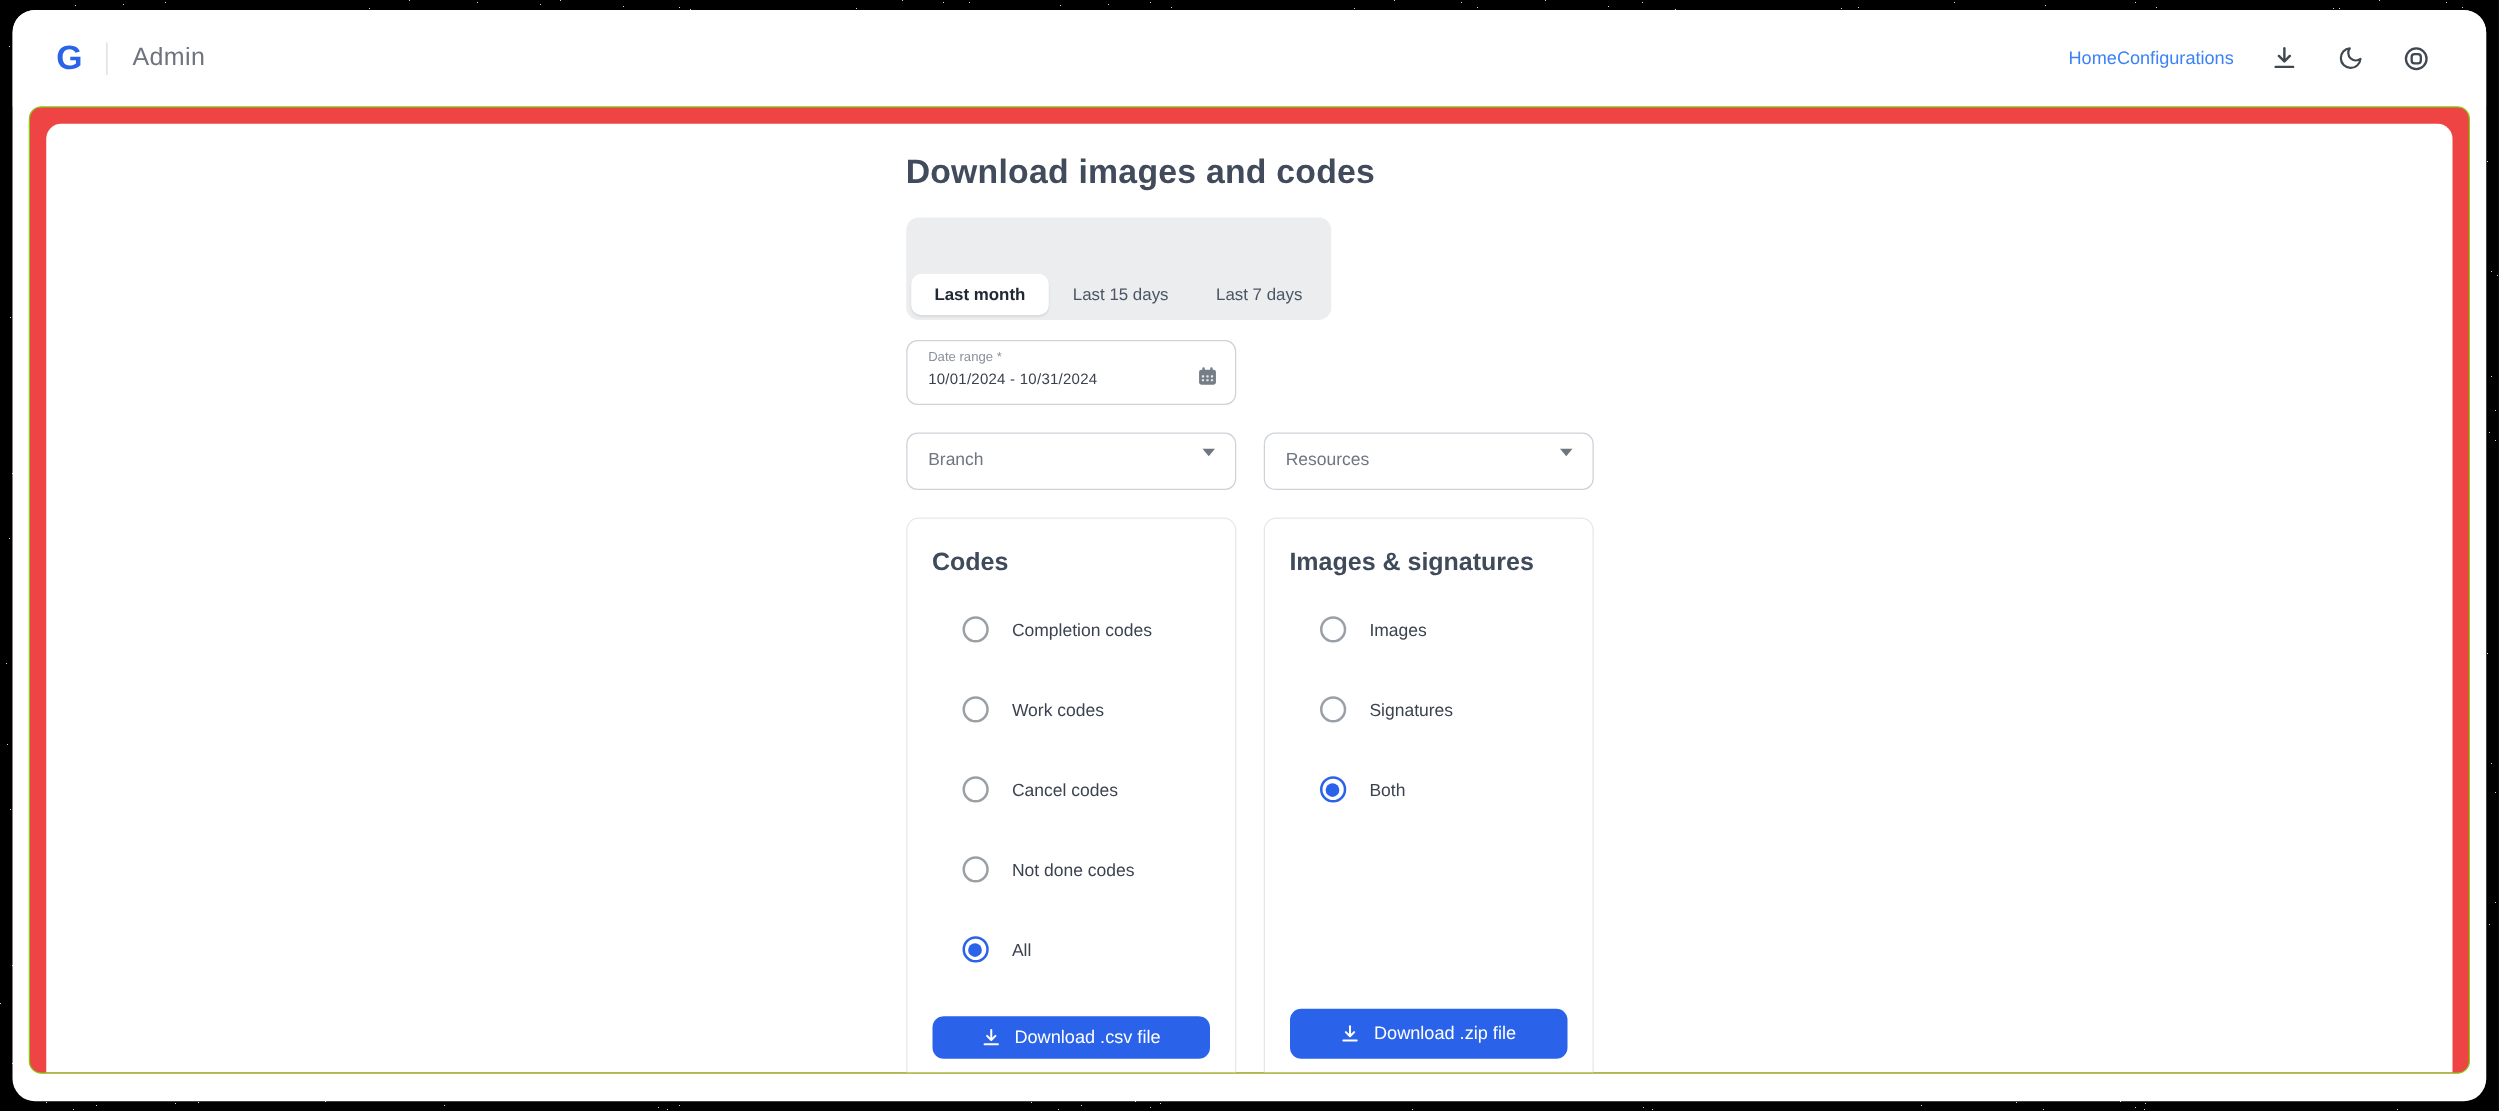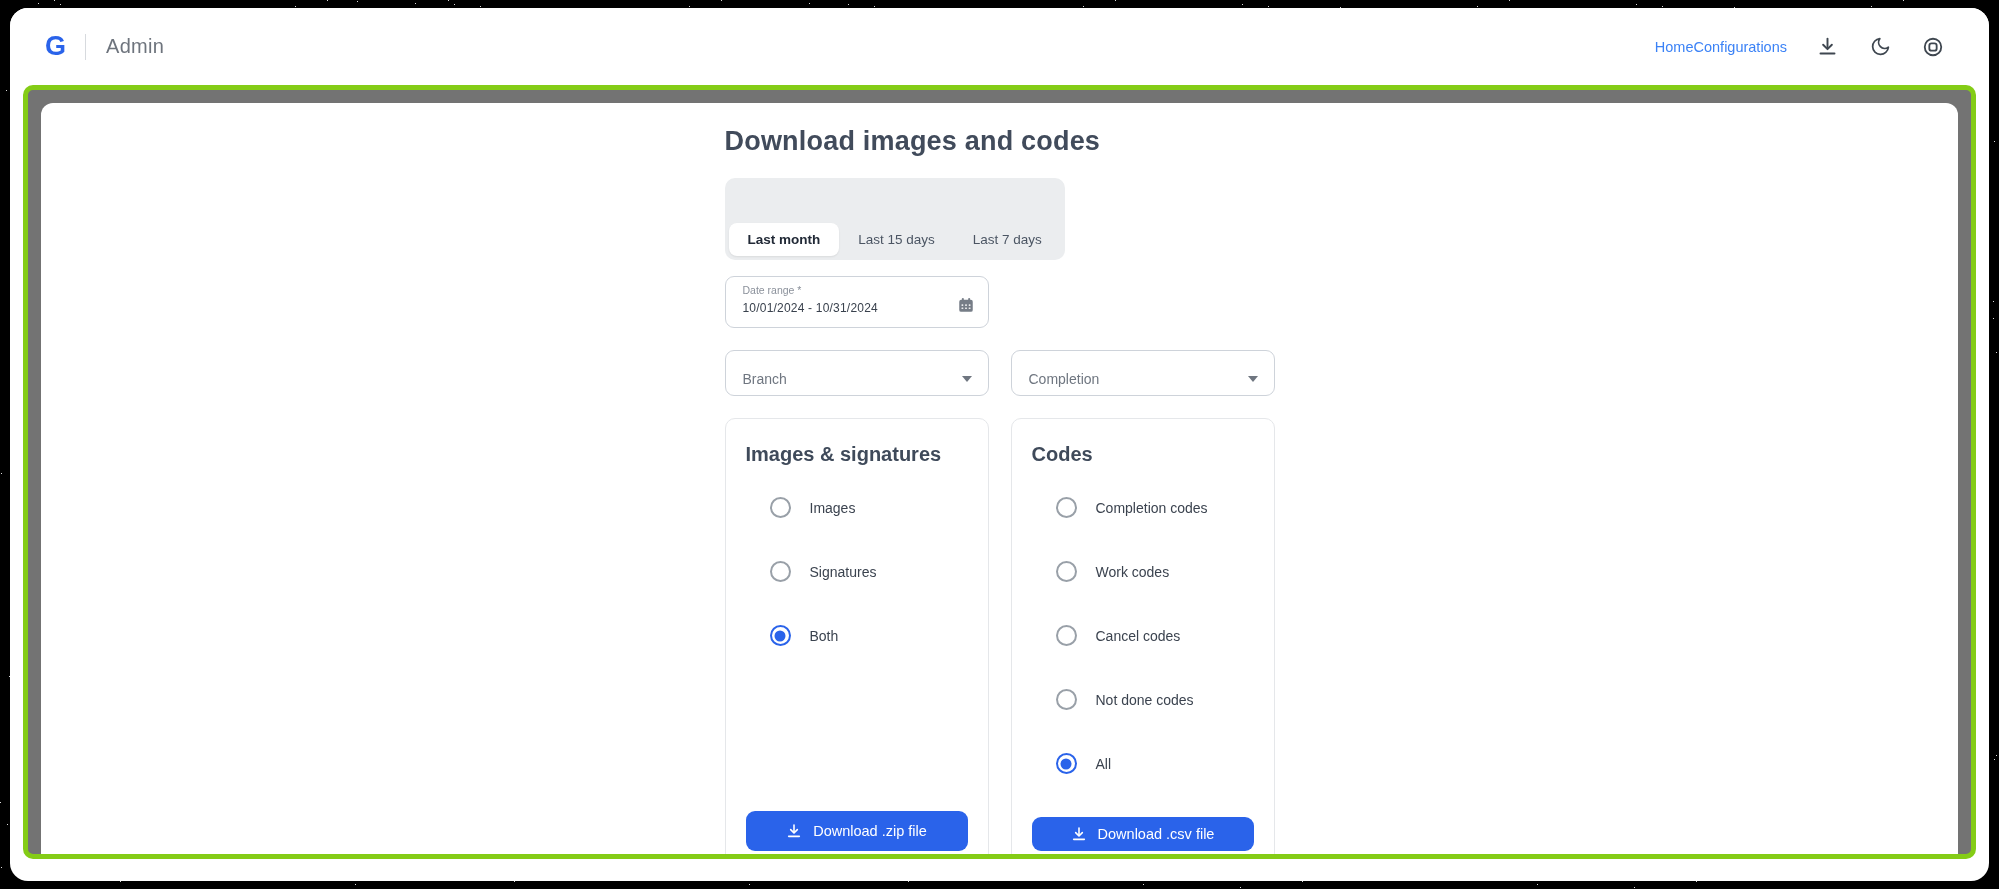--- a/index.html
+++ b/index.html
@@ -35,22 +35,22 @@
     font-size:14.5px; color:#3b82f6; font-weight:500; cursor:pointer;
   }
   .icon-btn {
     margin-left:27px; width:26px; height:26px; display:flex; align-items:center;
     justify-content:center; color:#3f4750; cursor:pointer;
   }
   .icon-btn svg { display:block; }
 
   
   .panel {
-    flex:1; margin:0 13px 22px 13px; background:#737373;
-    border:5px solid #84cc16; border-radius:10px; overflow:hidden;
+    flex:1; margin:0 13px 22px 13px; background:#ef4444;
+    border:1px solid #84cc16; border-radius:10px; overflow:hidden;
   }
   .sheet {
     background:#fff; margin:13px 13px 0 13px; height:calc(100% - 13px);
     border-radius:12px 12px 0 0; overflow:hidden;
   }
   .column { width:550px; margin:0 auto; padding-top:23px; }
 
   .page-title {
     font-size:27px; font-weight:700; color:#414b5b; letter-spacing:.2px;
     margin-bottom:21px;
@@ -77,21 +77,21 @@
     background:#fff;
   }
   .date-label { font-size:10.5px; color:#8b919b; display:block; margin-bottom:2px; }
   .date-value { font-size:12px; color:#39414d; letter-spacing:.2px; }
   .calendar-icon { position:absolute; right:13px; top:19px; color:#767d87; }
 
   
   .select-row { display:flex; gap:22px; margin-bottom:22px; }
   .select {
     width:264px; height:46px; border:1px solid #ced3da; border-radius:9px;
-    display:flex; align-items:center; justify-content:space-between;
+    display:flex; align-items:flex-start; justify-content:space-between;
     padding:12px 16px 0 17px; cursor:pointer; background:#fff;
   }
   .select-label { font-size:14px; color:#6f7680; }
   .caret {
     width:0; height:0; border-left:5.5px solid transparent;
     border-right:5.5px solid transparent; border-top:6px solid #6f7680;
   }
 
   
   .card-row { display:flex; gap:22px; }
@@ -205,27 +205,63 @@
           </span>
         </div>
 
         
         <div class="select-row">
           <div class="select">
             <span class="select-label">Branch</span>
             <span class="caret"></span>
           </div>
           <div class="select">
-            <span class="select-label">Completion</span>
+            <span class="select-label">Resources</span>
             <span class="caret"></span>
           </div>
         </div>
 
         
         <div class="card-row">
+
+          <div class="card">
+            <div class="card-title">Codes</div>
+
+            <div class="opt">
+              <span class="radio"></span>
+              <span class="opt-label">Completion codes</span>
+            </div>
+            <div class="opt">
+              <span class="radio"></span>
+              <span class="opt-label">Work codes</span>
+            </div>
+            <div class="opt">
+              <span class="radio"></span>
+              <span class="opt-label">Cancel codes</span>
+            </div>
+            <div class="opt">
+              <span class="radio"></span>
+              <span class="opt-label">Not done codes</span>
+            </div>
+            <div class="opt">
+              <span class="radio checked"></span>
+              <span class="opt-label">All</span>
+            </div>
+
+            <div class="card-spacer"></div>
+
+            <button class="dl-btn">
+              <svg width="16" height="16" viewBox="0 0 24 24" fill="none" stroke="currentColor" stroke-width="2.4" stroke-linecap="round" stroke-linejoin="round">
+                <path d="M12 3v11"></path>
+                  <path d="M7 10l5 5 5-5"></path>
+                  <path d="M4 20h16"></path>
+              </svg>
+              <span>Download .csv file</span>
+            </button>
+          </div>
 
           <div class="card">
             <div class="card-title">Images &amp; signatures</div>
 
             <div class="opt">
               <span class="radio"></span>
               <span class="opt-label">Images</span>
             </div>
             <div class="opt">
               <span class="radio"></span>
@@ -241,53 +277,17 @@
             <button class="dl-btn">
               <svg width="16" height="16" viewBox="0 0 24 24" fill="none" stroke="currentColor" stroke-width="2.4" stroke-linecap="round" stroke-linejoin="round">
                 <path d="M12 3v11"></path>
                   <path d="M7 10l5 5 5-5"></path>
                   <path d="M4 20h16"></path>
               </svg>
               <span>Download .zip file</span>
             </button>
           </div>
 
-          <div class="card">
-            <div class="card-title">Codes</div>
-
-            <div class="opt">
-              <span class="radio"></span>
-              <span class="opt-label">Completion codes</span>
-            </div>
-            <div class="opt">
-              <span class="radio"></span>
-              <span class="opt-label">Work codes</span>
-            </div>
-            <div class="opt">
-              <span class="radio"></span>
-              <span class="opt-label">Cancel codes</span>
-            </div>
-            <div class="opt">
-              <span class="radio"></span>
-              <span class="opt-label">Not done codes</span>
-            </div>
-            <div class="opt">
-              <span class="radio checked"></span>
-              <span class="opt-label">All</span>
-            </div>
-
-            <div class="card-spacer"></div>
-
-            <button class="dl-btn">
-              <svg width="16" height="16" viewBox="0 0 24 24" fill="none" stroke="currentColor" stroke-width="2.4" stroke-linecap="round" stroke-linejoin="round">
-                <path d="M12 3v11"></path>
-                  <path d="M7 10l5 5 5-5"></path>
-                  <path d="M4 20h16"></path>
-              </svg>
-              <span>Download .csv file</span>
-            </button>
-          </div>
-
         </div>
       </div>
     </div>
   </div>
 </div>
 
 </body></html>

